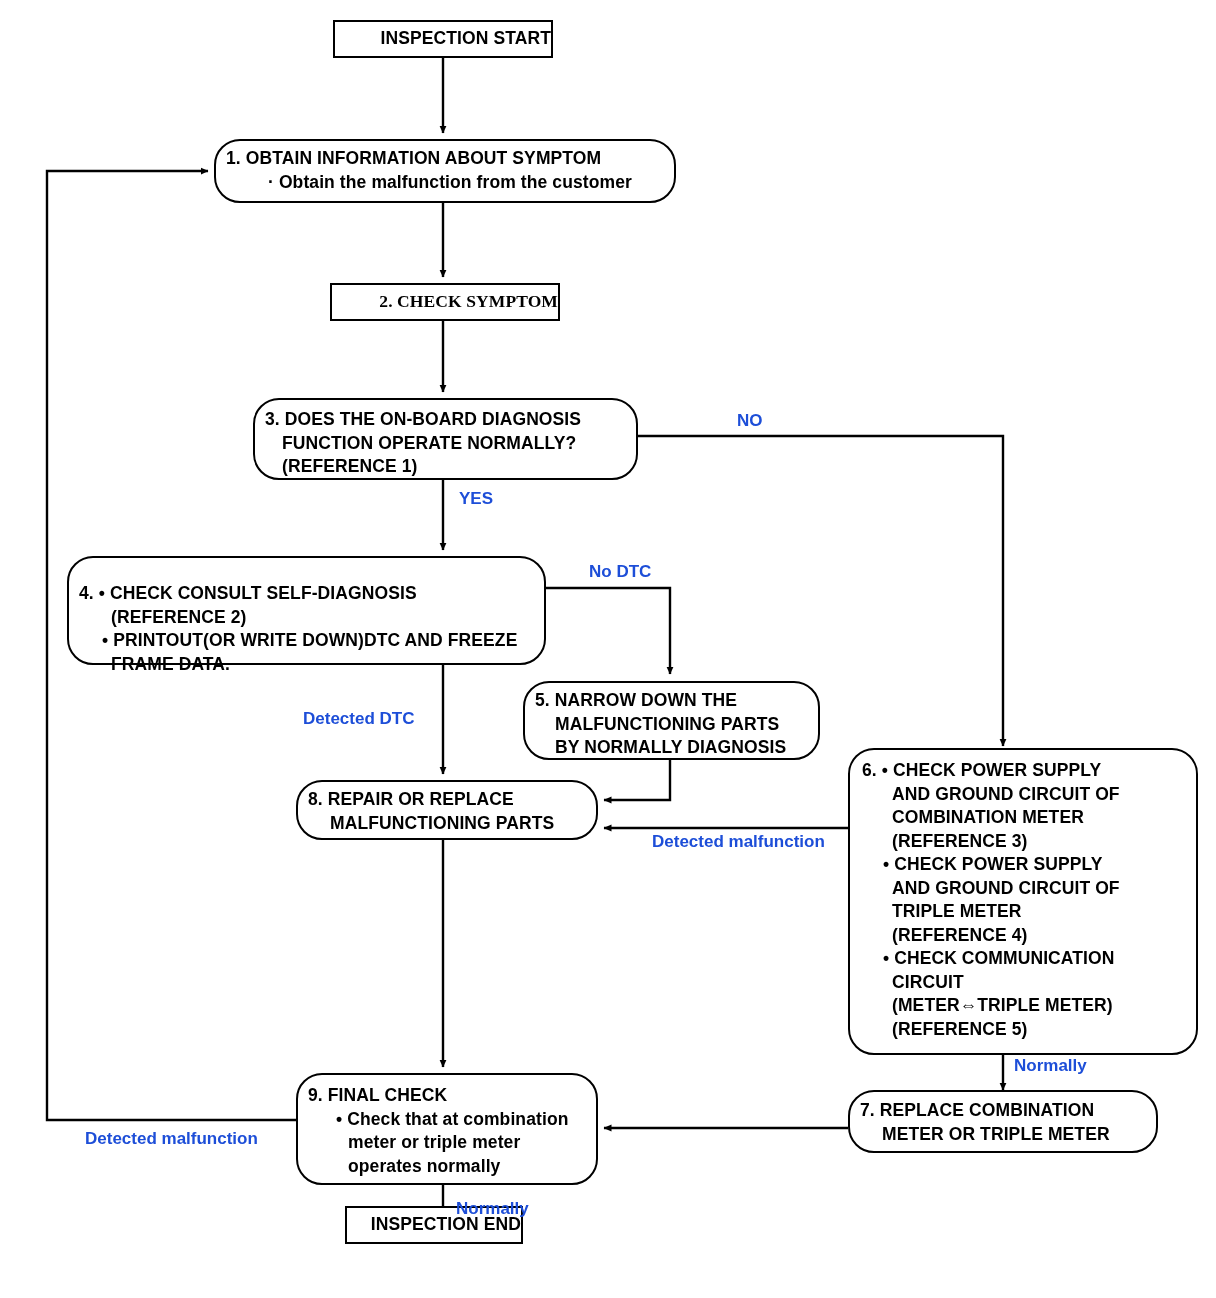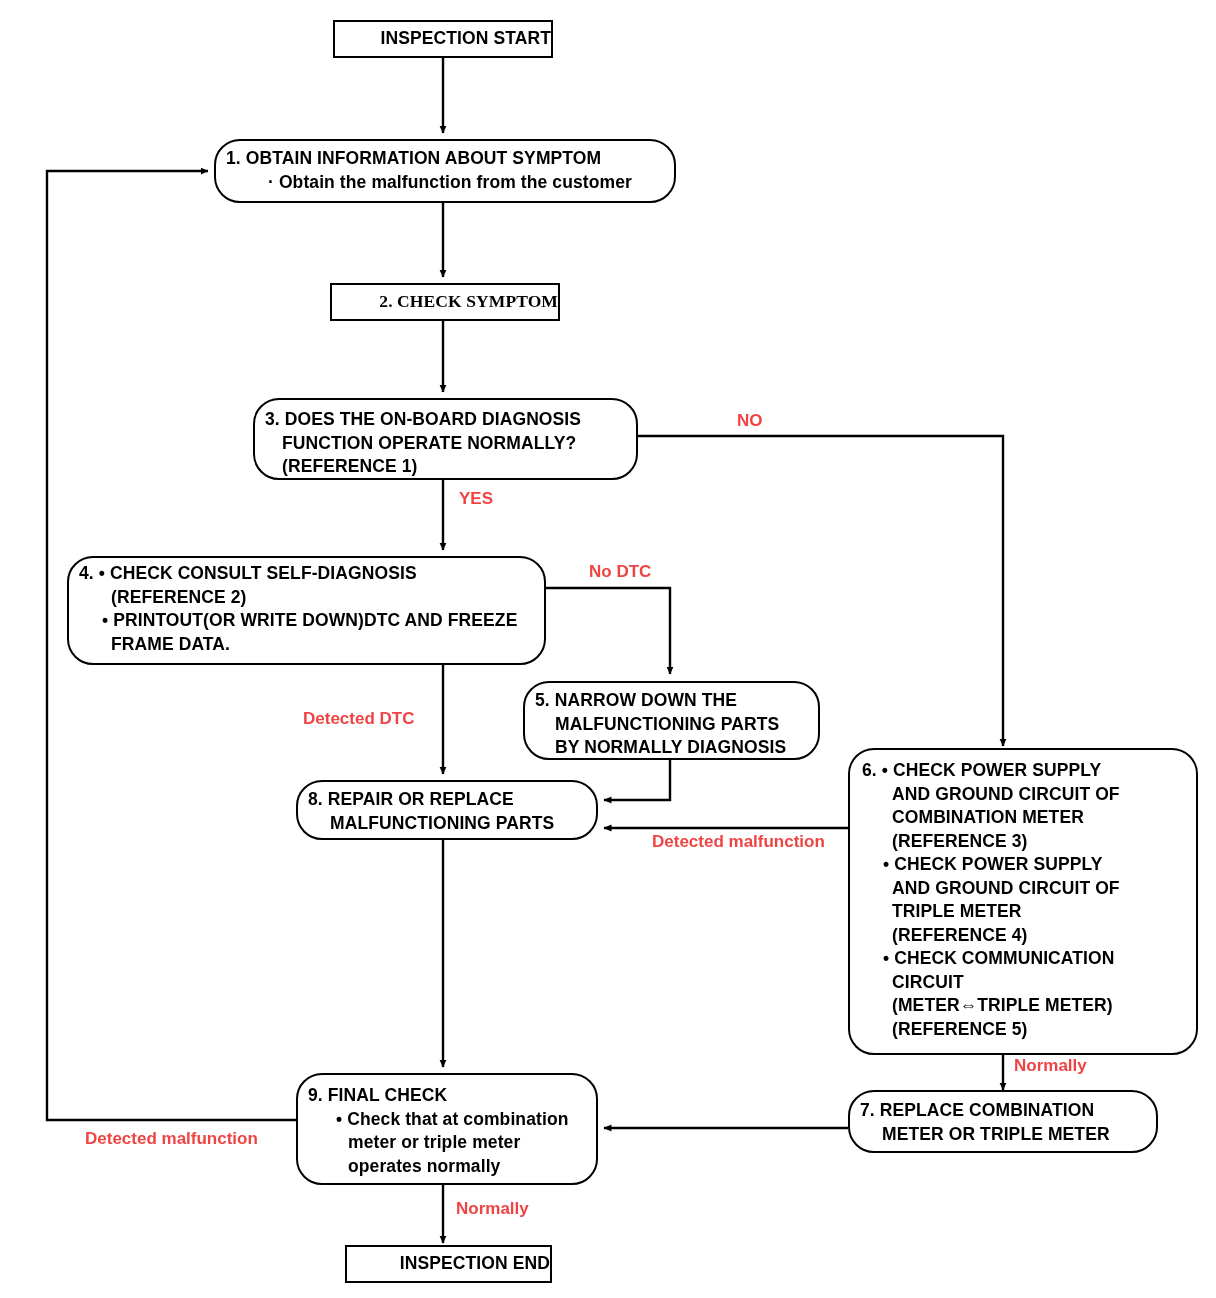--- a/index.html
+++ b/index.html
@@ -46,21 +46,21 @@
   }
   .node.boxed {
     padding: 6px 8px 6px 10px;
     border-radius: 26px;
   }
   .edge-label {
     position: absolute;
     font-size: 17px;
     line-height: 20px;
     font-weight: bold;
-    color: #ef4444;
+    color: #1d4ed8;
     white-space: nowrap;
     z-index: 6;
     background: transparent;
   }
 </style>
 </head>
 <body>
 
 <div id="canvas">
 
@@ -114,21 +114,21 @@
   <div class="node terminal" style="left:330px; top:283px; width:230px; height:38px;font-family:Liberation Serif, serif;">
     <div class="txt">2. CHECK SYMPTOM</div>
   </div>
 
   <div class="node boxed" style="left:253px; top:398px; width:385px; height:82px; padding-top:8px;">
     <div class="txt">3. DOES THE ON-BOARD DIAGNOSIS</div>
     <div class="txt" style="padding-left:17px;">FUNCTION OPERATE NORMALLY?</div>
     <div class="txt" style="padding-left:17px;">(REFERENCE 1)</div>
   </div>
 
-  <div class="node boxed" style="left:67px; top:556px; width:479px; height:109px; padding-top:4px;">
+  <div class="node boxed" style="left:67px; top:556px; width:479px; height:109px; padding-top:24px;">
     <div class="txt">4. • CHECK CONSULT SELF-DIAGNOSIS</div>
     <div class="txt" style="padding-left:32px;">(REFERENCE 2)</div>
     <div class="txt" style="padding-left:23px;">• PRINTOUT(OR WRITE DOWN)DTC AND FREEZE</div>
     <div class="txt" style="padding-left:32px;">FRAME DATA.</div>
   </div>
 
   <div class="node boxed" style="left:523px; top:681px; width:297px; height:79px; padding-top:6px;">
     <div class="txt">5. NARROW DOWN THE</div>
     <div class="txt" style="padding-left:20px;">MALFUNCTIONING PARTS</div>
     <div class="txt" style="padding-left:20px;">BY NORMALLY DIAGNOSIS</div>
@@ -159,21 +159,21 @@
     <div class="txt" style="padding-left:22px;">MALFUNCTIONING PARTS</div>
   </div>
 
   <div class="node boxed" style="left:296px; top:1073px; width:302px; height:112px; padding-top:9px;">
     <div class="txt">9. FINAL CHECK</div>
     <div class="txt" style="padding-left:28px;">• Check that at combination</div>
     <div class="txt" style="padding-left:40px;">meter or triple meter</div>
     <div class="txt" style="padding-left:40px;">operates normally</div>
   </div>
 
-  <div class="node terminal" style="left:345px; top:1245px; width:207px; height:38px;">
+  <div class="node terminal" style="left:345px; top:1206px; width:178px; height:38px;">
     <div class="txt">INSPECTION END</div>
   </div>
 
   <div class="edge-label" style="left:737px; top:411px;">NO</div>
 
   <div class="edge-label" style="left:459px; top:489px;">YES</div>
 
   <div class="edge-label" style="left:589px; top:562px;">No DTC</div>
 
   <div class="edge-label" style="left:303px; top:709px;">Detected DTC</div>

